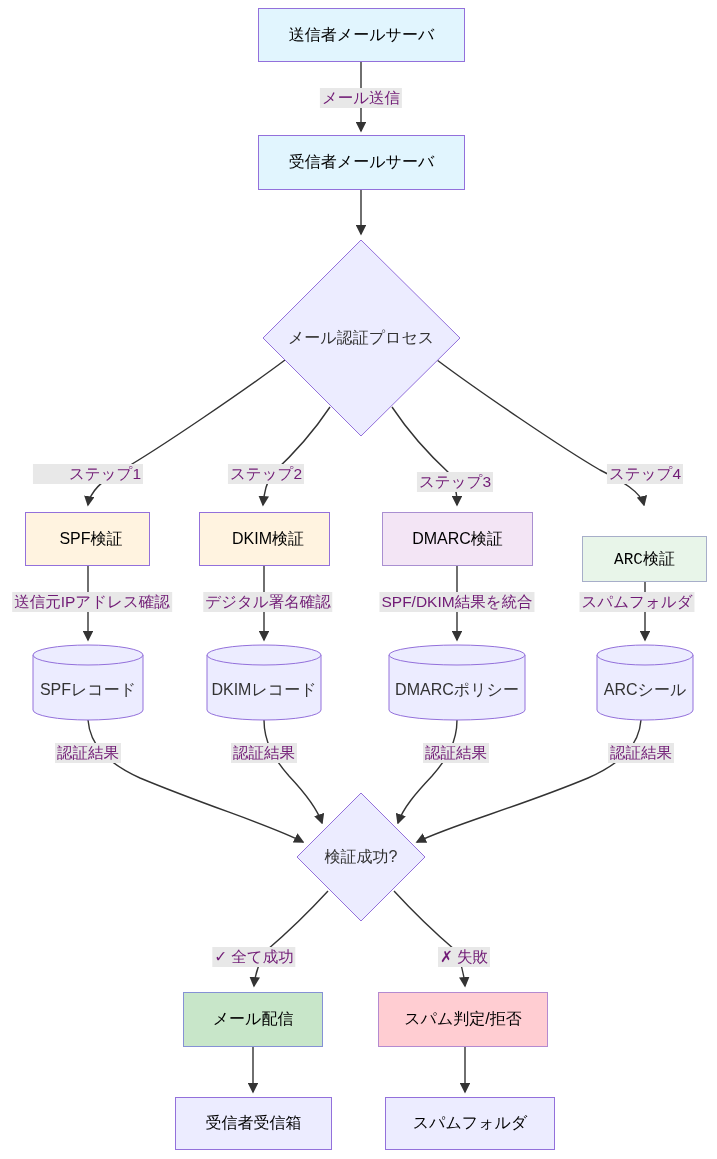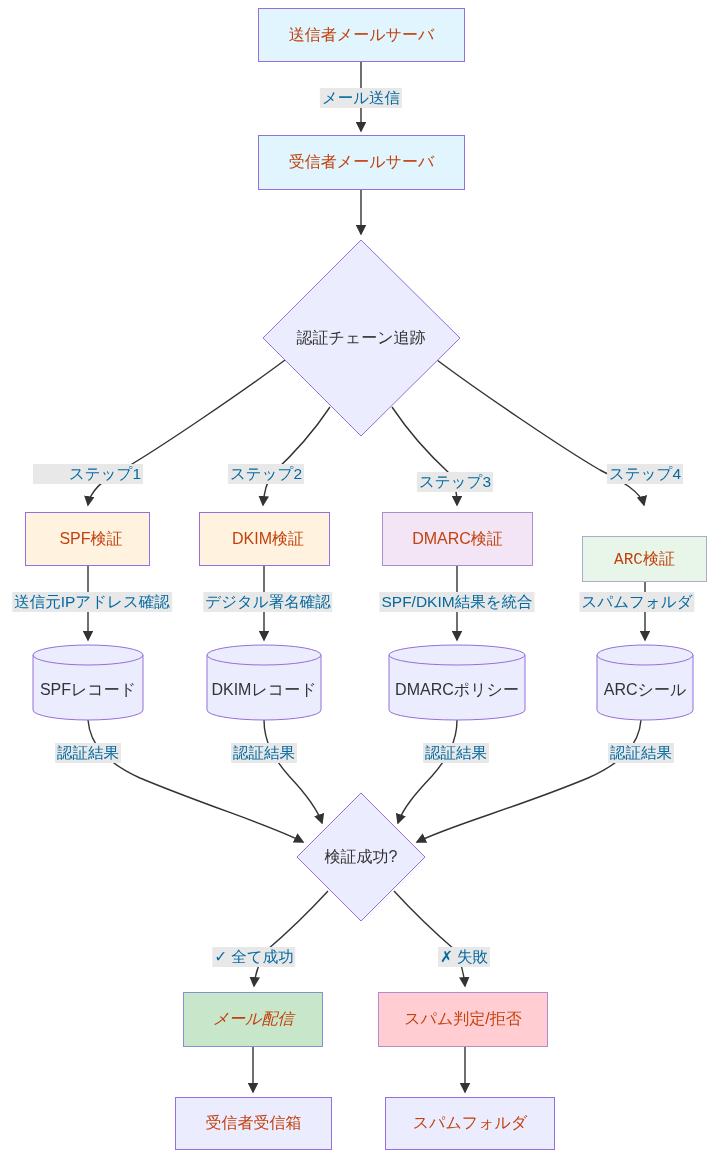--- a/index.html
+++ b/index.html
@@ -4,37 +4,37 @@
 <style>
   html,body { margin:0; padding:0; background:#ffffff; }
   body { width:717px; height:1159px; font-family:"Liberation Sans","DejaVu Sans",sans-serif; }
   .stage { position:relative; width:717px; height:1159px; overflow:hidden; background:#ffffff; }
   svg.layer { position:absolute; left:0; top:0; }
 
   .node {
     position:absolute; box-sizing:border-box;
     border:1px solid #9370db;
     display:flex; align-items:center; justify-content:center;
-    font-size:16px; color:#c2410c; white-space:nowrap;
+    font-size:16px; color:#000000; white-space:nowrap;
   }
   .fill-blue   { background:#e1f5fe; }
   .fill-cream  { background:#fff3e0;padding-left:7px; }
   .fill-purple { background:#f3e5f5; border-color:#a98fd1; }
   .fill-green-l{ background:#e8f5e9; border-color:#a7aec9; }
   .fill-green  { background:#c8e6c9; border-color:#8591d5; }
   .fill-pink   { background:#ffcdd2; border-color:#b48ad0; }
   .fill-lav    { background:#ececff; }
 
   .shape-label {
     position:absolute; transform:translate(-50%,-50%);
     font-size:16px; color:#333333; white-space:nowrap;
   }
   .elabel {
     position:absolute; transform:translate(-50%,-50%);
-    font-size:15.5px; color:#0369a1; background:#e8e8e8;
+    font-size:15.5px; color:#701a75; background:#e8e8e8;
     padding:0px 2px; white-space:nowrap; line-height:20px;
   }
   .elabel .icon { margin-right:4px; }
 
   .shape-diamond { fill:#ececff; stroke:#9370db; stroke-width:1; }
   .shape-cyl     { fill:#ececff; stroke:#9370db; stroke-width:1; }
   .edge          { fill:none; stroke:#333333; stroke-width:1.4; }
 </style>
 </head>
 <body>
@@ -96,26 +96,26 @@
       <ellipse class="shape-cyl" cx="645" cy="655" rx="48" ry="10"></ellipse>
     </g>
   </svg>
 
   <div class="node fill-blue" style="left:258px; top:8px;    width:207px; height:54px;">送信者メールサーバ</div>
   <div class="node fill-blue" style="left:258px; top:135px;  width:207px; height:55px;">受信者メールサーバ</div>
   <div class="node fill-cream" style="left:25px;  top:512px;  width:125px; height:54px;">SPF検証</div>
   <div class="node fill-cream" style="left:199px; top:512px;  width:131px; height:54px;">DKIM検証</div>
   <div class="node fill-purple" style="left:382px; top:512px;  width:151px; height:54px;">DMARC検証</div>
   <div class="node fill-green-l" style="left:582px; top:536px;  width:125px; height:46px;font-family:Liberation Mono, monospace;">ARC検証</div>
-  <div class="node fill-green" style="left:183px; top:992px;  width:140px; height:55px;font-style:italic;">メール配信</div>
+  <div class="node fill-green" style="left:183px; top:992px;  width:140px; height:55px;">メール配信</div>
   <div class="node fill-pink" style="left:378px; top:992px;  width:170px; height:55px;">スパム判定/拒否</div>
   <div class="node fill-lav" style="left:385px; top:1097px; width:170px; height:53px;">スパムフォルダ</div>
   <div class="node fill-lav" style="left:175px; top:1097px; width:157px; height:53px;">受信者受信箱</div>
 
-  <div class="shape-label" style="left:361px; top:338px;">認証チェーン追跡</div>
+  <div class="shape-label" style="left:361px; top:338px;">メール認証プロセス</div>
   <div class="shape-label" style="left:361px; top:857px;">検証成功?</div>
   <div class="shape-label" style="left:88px;  top:690px;">SPFレコード</div>
   <div class="shape-label" style="left:264px; top:690px;">DKIMレコード</div>
   <div class="shape-label" style="left:457px; top:690px;">DMARCポリシー</div>
   <div class="shape-label" style="left:645px; top:690px;">ARCシール</div>
 
   <div class="elabel" style="left:361px; top:98px;">メール送信</div>
   <div class="elabel" style="left:88px;  top:474px;padding-left:36px;">ステップ1</div>
   <div class="elabel" style="left:266px; top:474px;">ステップ2</div>
   <div class="elabel" style="left:455px; top:474px;margin-top:8px;">ステップ3</div>

